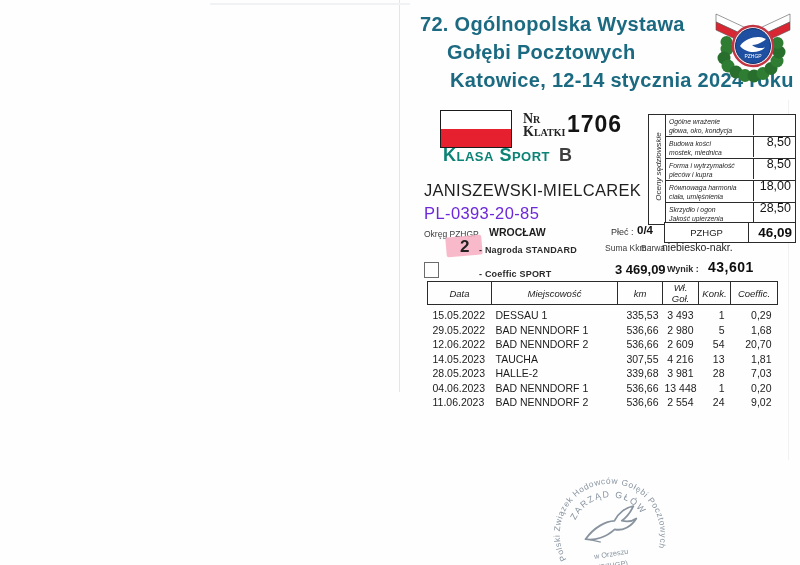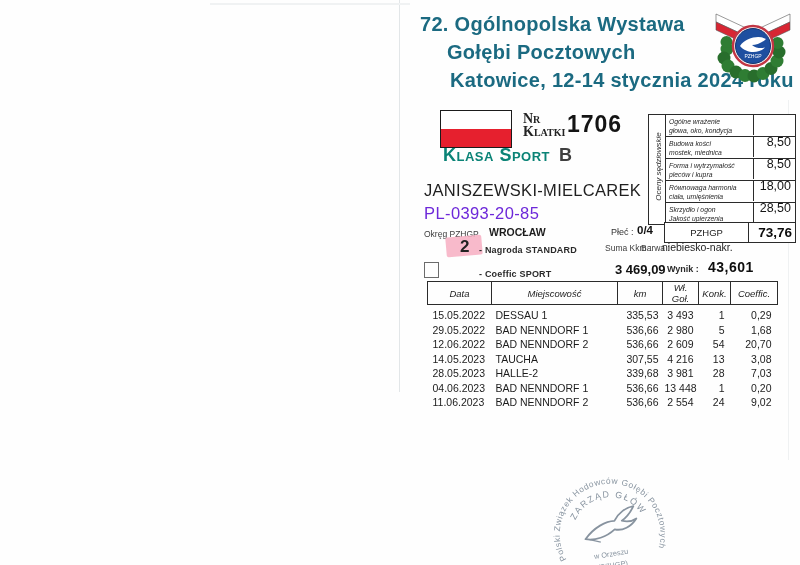--- a/index.html
+++ b/index.html
@@ -204,21 +204,21 @@
         <div class="score-label">
           <div>Skrzydło i ogon</div>
           <div>Jakość upierzenia</div>
         </div>
         <div class="score-value">28,50</div>
       </div>
     </div>
 </div>
 <div class="abs razem-box">
   <div class="razem-label">PZHGP</div>
-  <div class="razem-value">73,76</div>
+  <div class="razem-value">46,09</div>
 </div>
 
 <table class="abs results">
   <colgroup>
     <col style="width:64px">
       <col style="width:126px">
       <col style="width:45px">
     <col style="width:36px">
       <col style="width:32px">
       <col style="width:47px">
@@ -257,21 +257,21 @@
         <td class="c3">2 609</td>
         <td class="c4">54</td>
         <td class="c5">20,70</td>
       </tr>
       <tr>
         <td class="c0">14.05.2023</td>
         <td class="c1">TAUCHA</td>
         <td class="c2">307,55</td>
         <td class="c3">4 216</td>
         <td class="c4">13</td>
-        <td class="c5">3,08</td>
+        <td class="c5">1,81</td>
       </tr>
       <tr>
         <td class="c0">28.05.2023</td>
         <td class="c1">HALLE-2</td>
         <td class="c2">339,68</td>
         <td class="c3">3 981</td>
         <td class="c4">28</td>
         <td class="c5">7,03</td>
       </tr>
       <tr>

